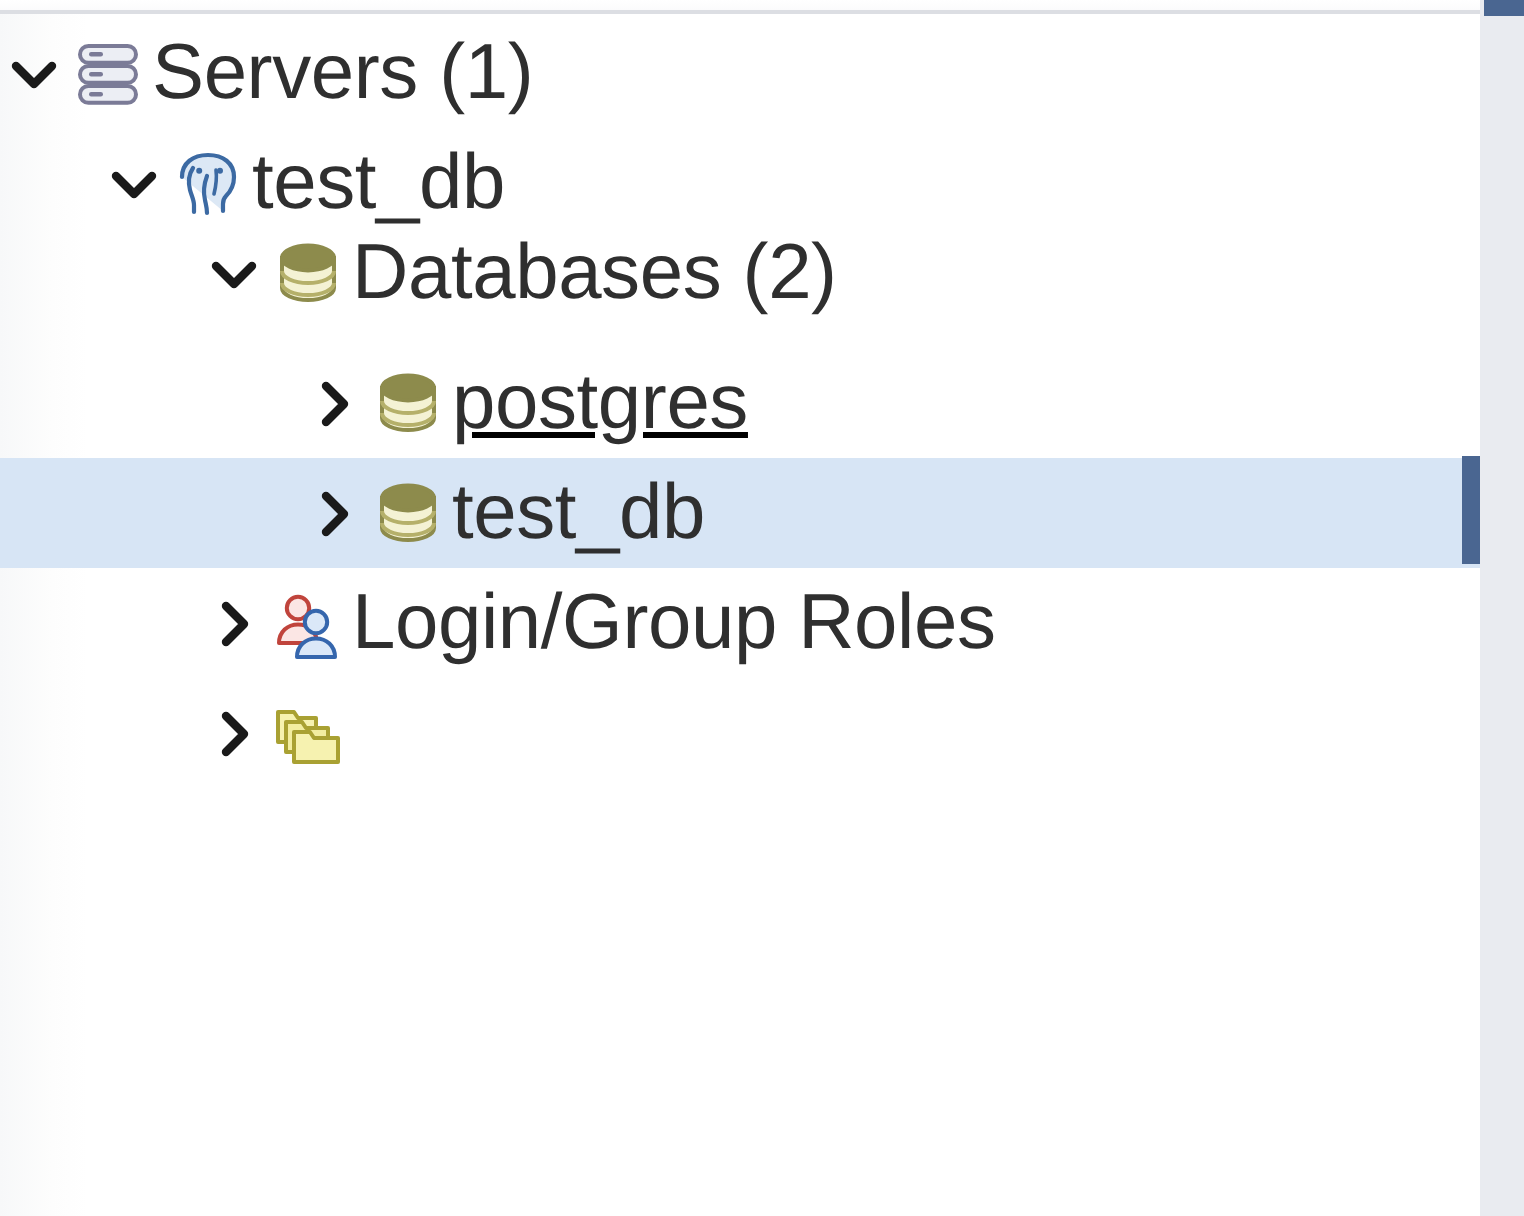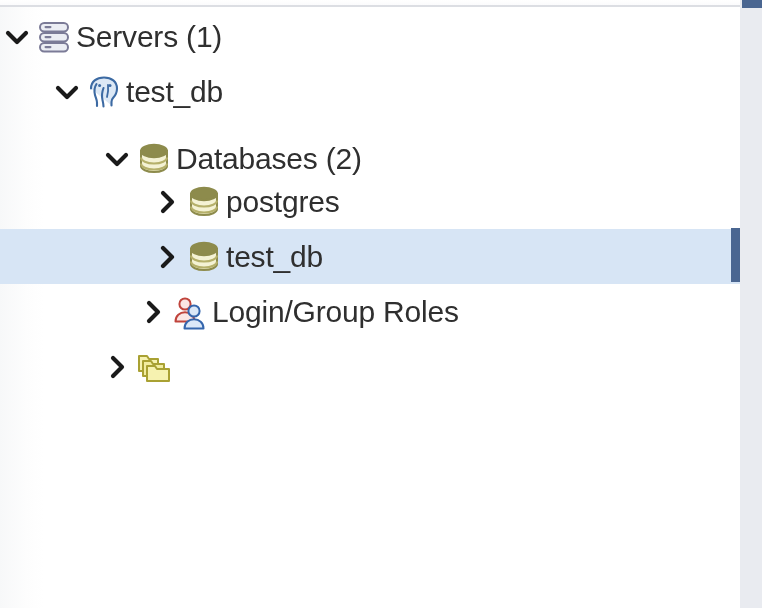--- a/index.html
+++ b/index.html
@@ -116,21 +116,21 @@
     width: 40px;
     min-width: 40px;
     height: 40px;
     display: flex;
     align-items: center;
     justify-content: center;
   }
   .node-icon svg { display: block; }
 
   .node-label {
-    font-size: 30px;
+    font-size: 39px;
     line-height: 1;
     color: #2f2f2f;
     letter-spacing: -0.2px;
     white-space: nowrap;
     padding-left: 2px;
   }
 
   
   .ind { min-width: 0; }
 </style>
@@ -174,38 +174,38 @@
             <path d="M7 16.5 C7 9.5 12.5 5.5 20 5.5 C27.5 5.5 33 9.5 33 16.5 C33 21 31 24 29 26 C28 27 27.5 28.5 27.5 30 L27.5 33.5" fill="#dce8f5" stroke="#3c6aa3" stroke-width="2.1" stroke-linecap="round" stroke-linejoin="round"></path>
             <path d="M12.5 12 C10.5 15 10 19 11 23 C11.8 26 13 28 13 30.5 L13 34" fill="none" stroke="#3c6aa3" stroke-width="2.1" stroke-linecap="round"></path>
             <path d="M19.5 16 C18 20 17.5 24 18.5 28 C19 30.5 19.5 32 19.5 34.5" fill="none" stroke="#3c6aa3" stroke-width="2.1" stroke-linecap="round"></path>
             <path d="M24 13 C24.5 17 24 21 23 25" fill="none" stroke="#3c6aa3" stroke-width="1.8" stroke-linecap="round"></path>
             <circle cx="15.6" cy="13.4" r="1.5" fill="#3c6aa3"></circle>
             <circle cx="26" cy="13.4" r="1.5" fill="#3c6aa3"></circle>
           </svg>
         </span>
         <span class="node-label">test_db</span>
       </div>
-      <div class="row" style="top: 124px;">
+      <div class="row" style="top: 102px;">
         <div class="ind" style="width: 100px; min-width: 100px;"></div>
         <span class="twisty">
           <svg width="34" height="34" viewBox="0 0 34 34">
             <path d="M8 13 L17 22 L26 13" fill="none" stroke="#1a1a1a" stroke-width="4.2" stroke-linecap="round" stroke-linejoin="round"></path>
           </svg>
         </span>
         <span class="node-icon">
           <svg width="40" height="40" viewBox="0 0 40 40">
             <path d="M7 12 L7 27 C7 30.3 12.8 33 20 33 C27.2 33 33 30.3 33 27 L33 12 Z" fill="#f4f2d4" stroke="#8d8b4c" stroke-width="2"></path>
             <path d="M7 18.5 C7 21.8 12.8 24.5 20 24.5 C27.2 24.5 33 21.8 33 18.5" fill="none" stroke="#b5b06a" stroke-width="2"></path>
             <path d="M7 24.5 C7 27.8 12.8 30.5 20 30.5 C27.2 30.5 33 27.8 33 24.5" fill="none" stroke="#b5b06a" stroke-width="2"></path>
             <ellipse cx="20" cy="12" rx="13" ry="6.2" fill="#8d8b4c" stroke="#8d8b4c" stroke-width="2"></ellipse>
           </svg>
         </span>
         <span class="node-label">Databases (2)</span>
       </div>
-      <div class="row" style="top: 167px;">
+      <div class="row" style="top: 167px; text-decoration: underline;">
         <div class="ind" style="width: 150px; min-width: 150px;"></div>
         <span class="twisty">
           <svg width="34" height="34" viewBox="0 0 34 34">
             <path d="M13 8 L22 17 L13 26" fill="none" stroke="#1a1a1a" stroke-width="4.2" stroke-linecap="round" stroke-linejoin="round"></path>
           </svg>
         </span>
         <span class="node-icon">
           <svg width="40" height="40" viewBox="0 0 40 40">
             <path d="M7 12 L7 27 C7 30.3 12.8 33 20 33 C27.2 33 33 30.3 33 27 L33 12 Z" fill="#f4f2d4" stroke="#8d8b4c" stroke-width="2"></path>
             <path d="M7 18.5 C7 21.8 12.8 24.5 20 24.5 C27.2 24.5 33 21.8 33 18.5" fill="none" stroke="#b5b06a" stroke-width="2"></path>
@@ -225,21 +225,21 @@
         <span class="node-icon">
           <svg width="40" height="40" viewBox="0 0 40 40">
             <path d="M7 12 L7 27 C7 30.3 12.8 33 20 33 C27.2 33 33 30.3 33 27 L33 12 Z" fill="#f4f2d4" stroke="#8d8b4c" stroke-width="2"></path>
             <path d="M7 18.5 C7 21.8 12.8 24.5 20 24.5 C27.2 24.5 33 21.8 33 18.5" fill="none" stroke="#b5b06a" stroke-width="2"></path>
             <path d="M7 24.5 C7 27.8 12.8 30.5 20 30.5 C27.2 30.5 33 27.8 33 24.5" fill="none" stroke="#b5b06a" stroke-width="2"></path>
             <ellipse cx="20" cy="12" rx="13" ry="6.2" fill="#8d8b4c" stroke="#8d8b4c" stroke-width="2"></ellipse>
           </svg>
         </span>
         <span class="node-label">test_db</span>
       </div>
-      <div class="row" style="top: 277px; padding-left: 36px;">
+      <div class="row" style="top: 277px;">
         <div class="ind" style="width: 100px; min-width: 100px;"></div>
         <span class="twisty">
           <svg width="34" height="34" viewBox="0 0 34 34">
             <path d="M13 8 L22 17 L13 26" fill="none" stroke="#1a1a1a" stroke-width="4.2" stroke-linecap="round" stroke-linejoin="round"></path>
           </svg>
         </span>
         <span class="node-icon">
           <svg width="40" height="40" viewBox="0 0 40 40">
             <circle cx="15" cy="12" r="5.6" fill="#fbe6e4" stroke="#c0443c" stroke-width="2"></circle>
             <path d="M5.5 29.5 C5.5 23.8 9.8 20.2 15 20.2 C20.2 20.2 24.5 23.8 24.5 29.5 Z" fill="#fbe6e4" stroke="#c0443c" stroke-width="2" stroke-linejoin="round"></path>

